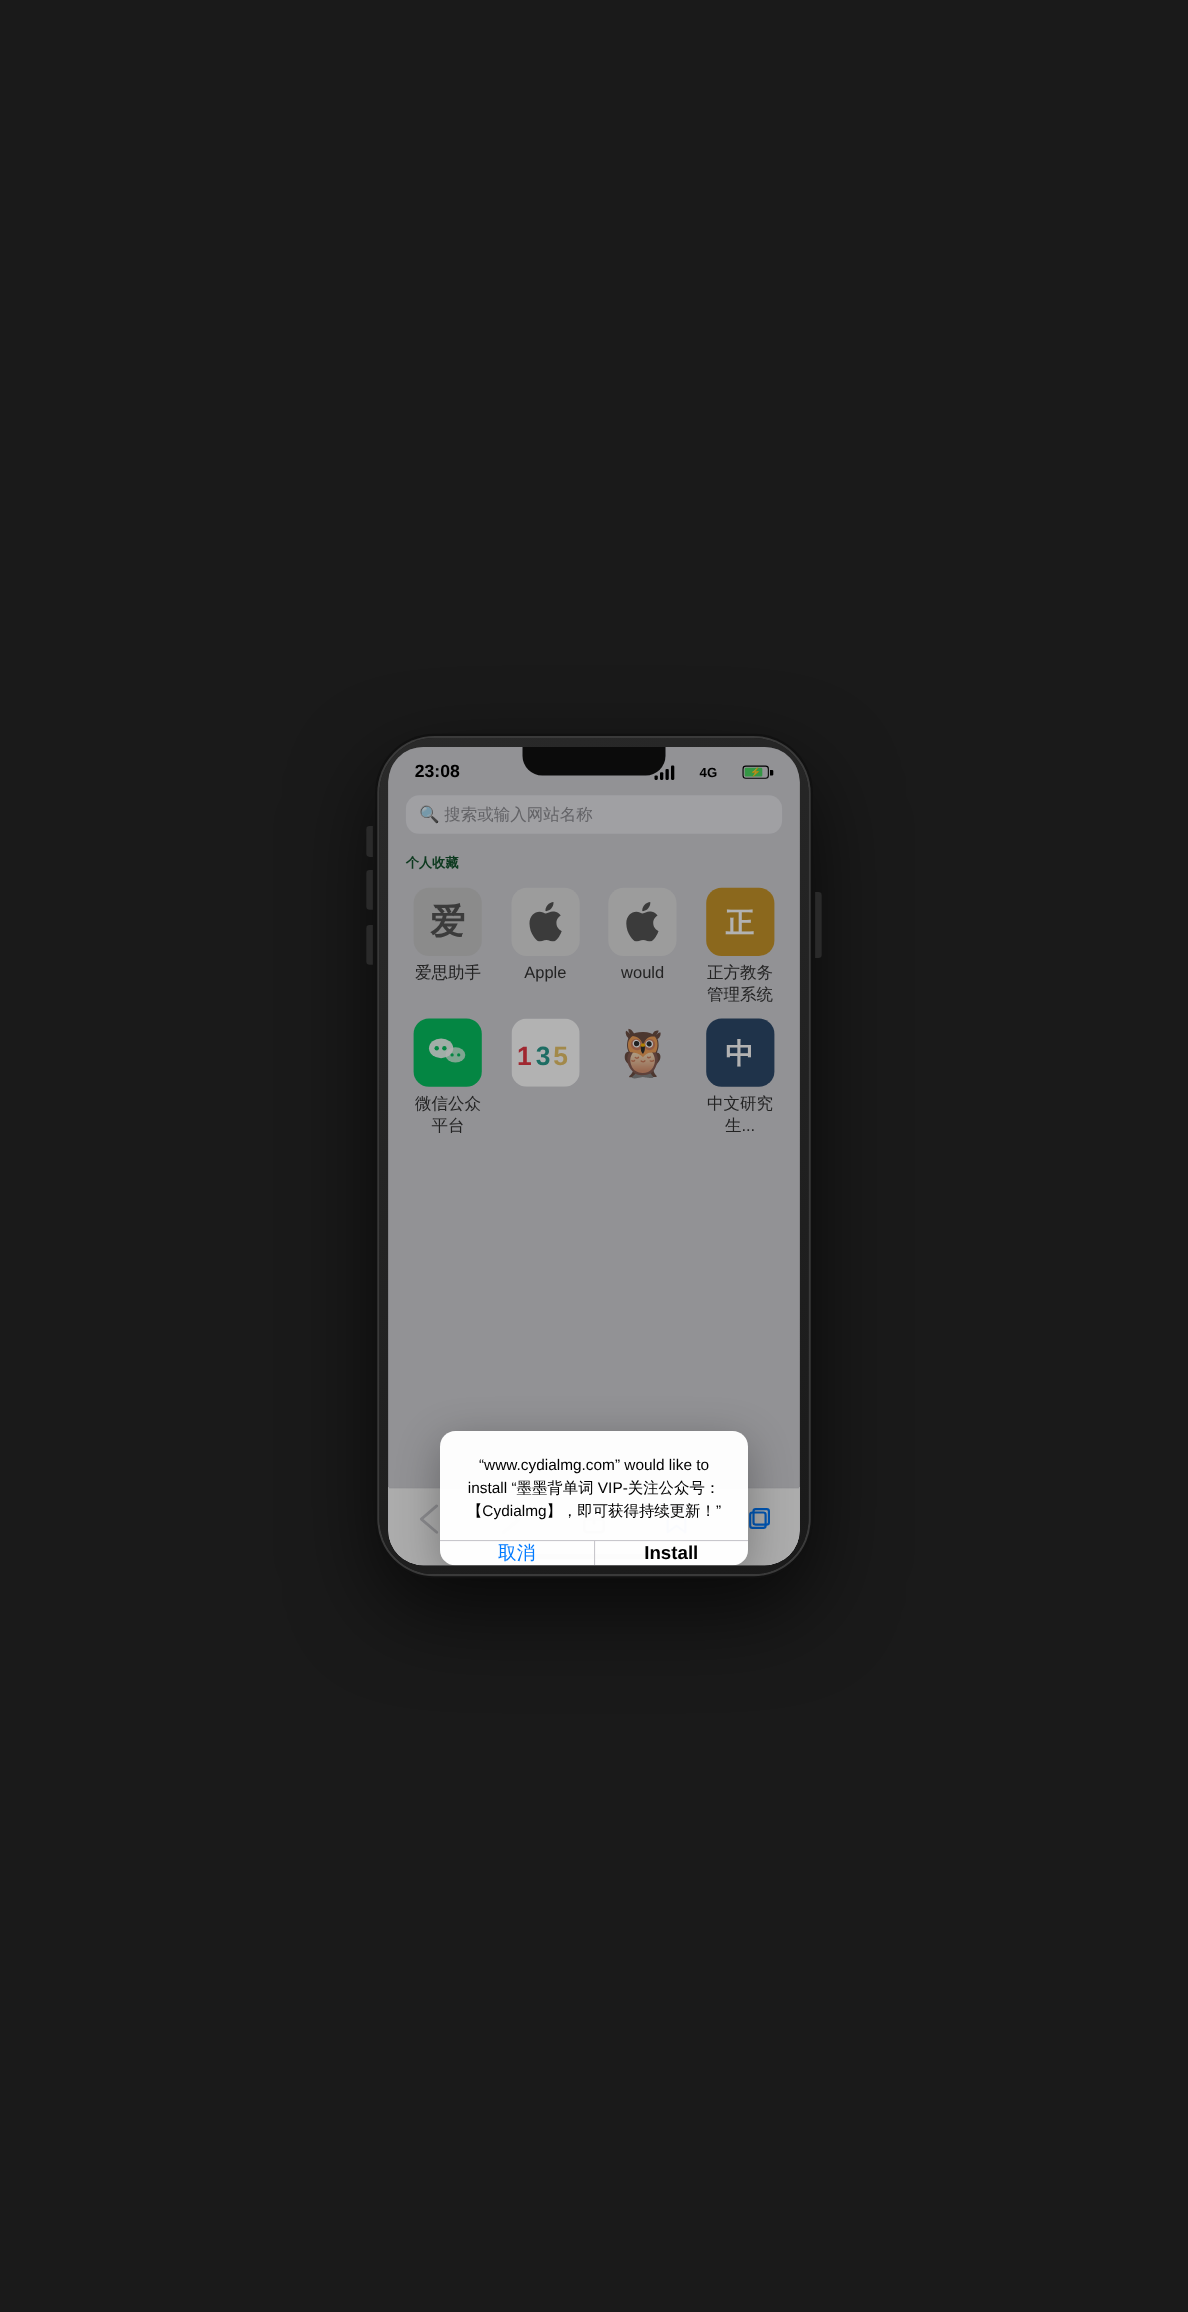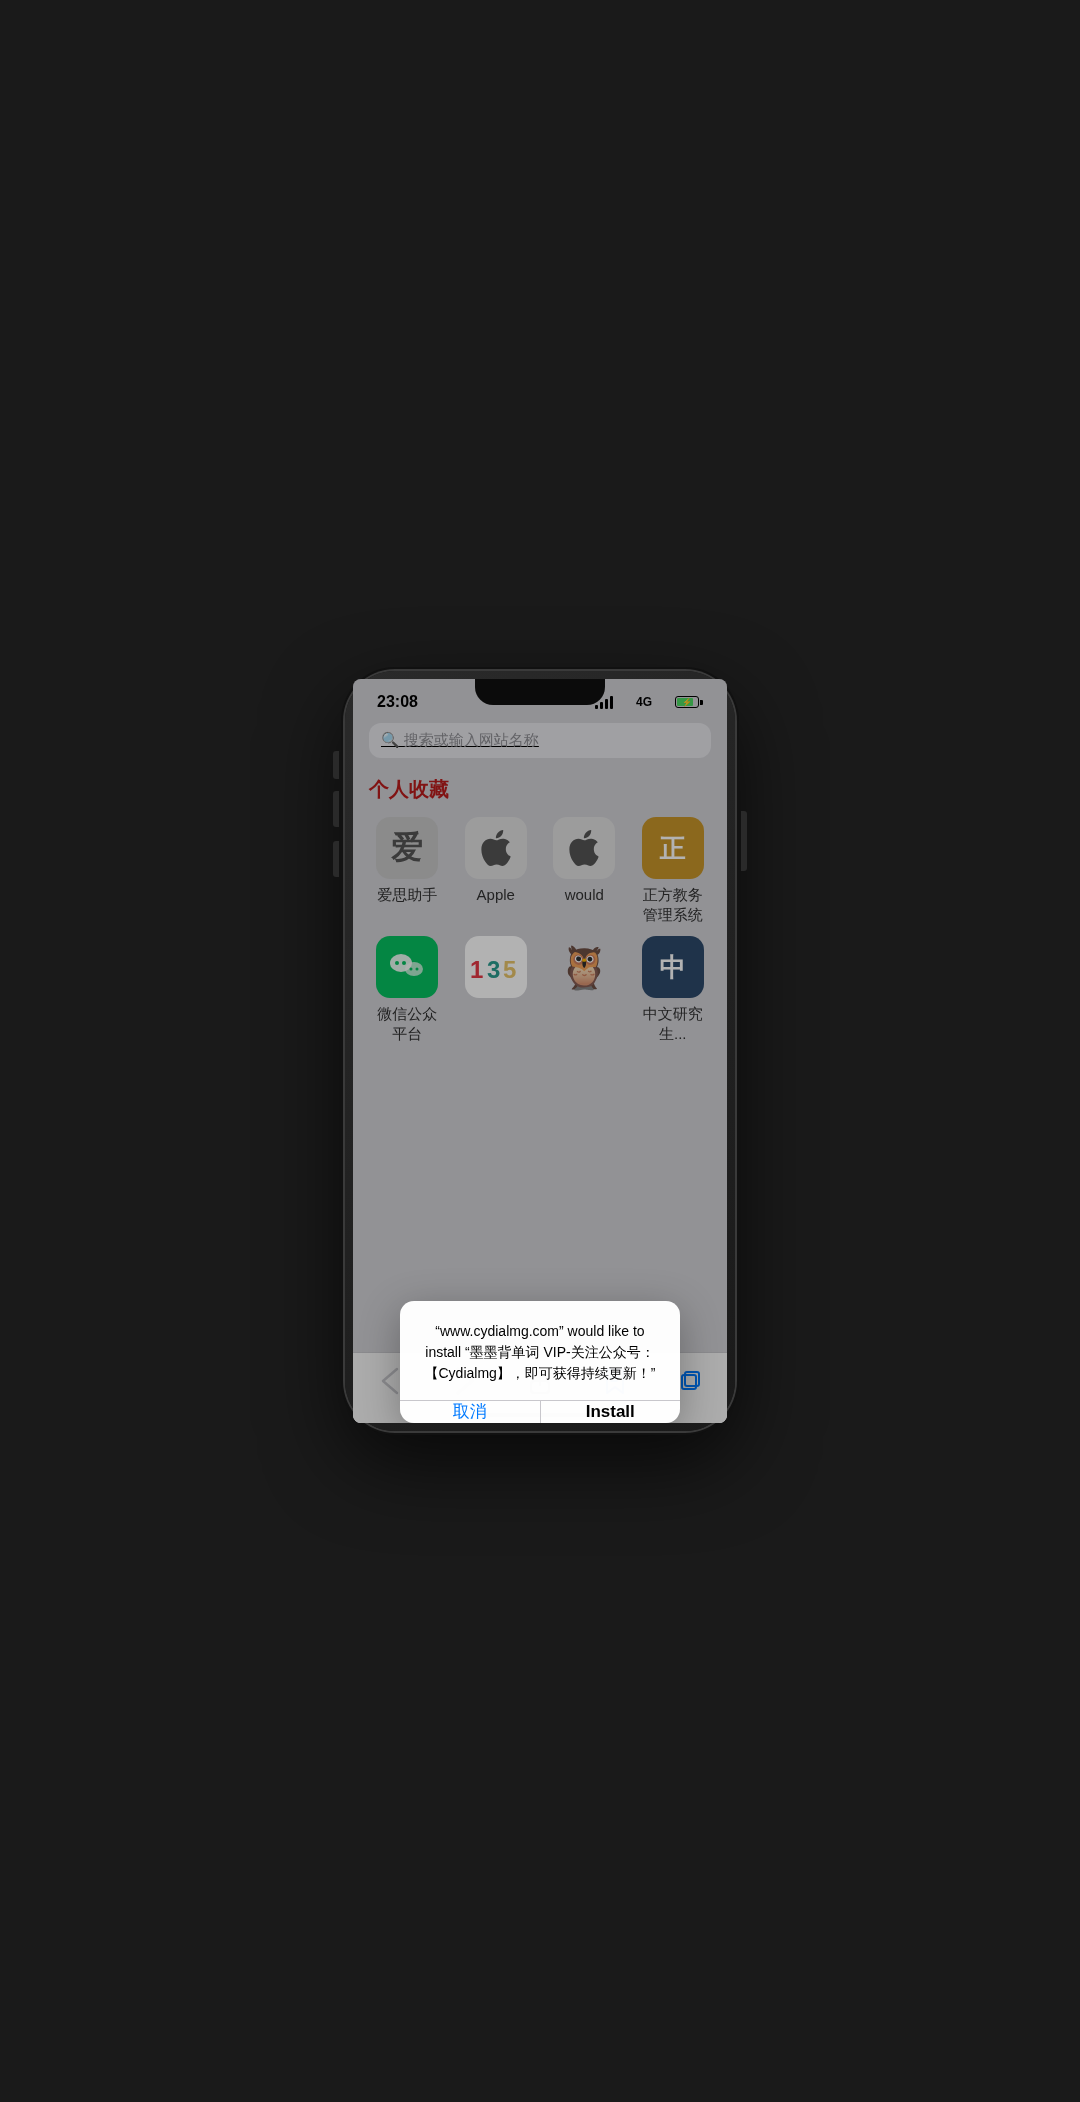--- a/index.html
+++ b/index.html
@@ -17,21 +17,21 @@
       background: linear-gradient(145deg, #2a2a2a, #1a1a1a);
       border-radius: 50px;
       padding: 8px;
       box-shadow: 0 0 0 2px #3a3a3a, 0 0 0 4px #111, 0 30px 80px rgba(0,0,0,0.7);
       position: relative;
     }
     .phone-inner {
       width: 100%;
       height: 100%;
       background: #d1d1d6;
-      border-radius: 8px;
+      border-radius: 32px;
       overflow: hidden;
       position: relative;
     }
     
     .vol-up {
       position: absolute;
       left: -12px;
       top: 120px;
       width: 6px;
       height: 36px;
@@ -148,34 +148,33 @@
     .search-bar-wrap {
       padding: 4px 16px 12px;
     }
     .search-bar {
       background: #e5e5ea;
       border-radius: 12px;
       padding: 8px 12px;
       display: flex;
       align-items: flex-end;
       gap: 6px;
-      text-decoration: underline;
     }
     .search-placeholder {
       color: #8e8e93;
       font-size: 15px;
     }
     
     .bookmarks-section {
       padding: 6px 16px 0;
     }
     .bookmarks-title {
-      font-size: 20px;
+      font-size: 12px;
       font-weight: 600;
-      color: #b91c1c;
+      color: #14532d;
       margin-bottom: 14px;
     }
     .bookmarks-grid {
       display: grid;
       grid-template-columns: repeat(4, 1fr);
       gap: 12px;
     }
     .bookmark-item {
       display: flex;
       flex-direction: column;

